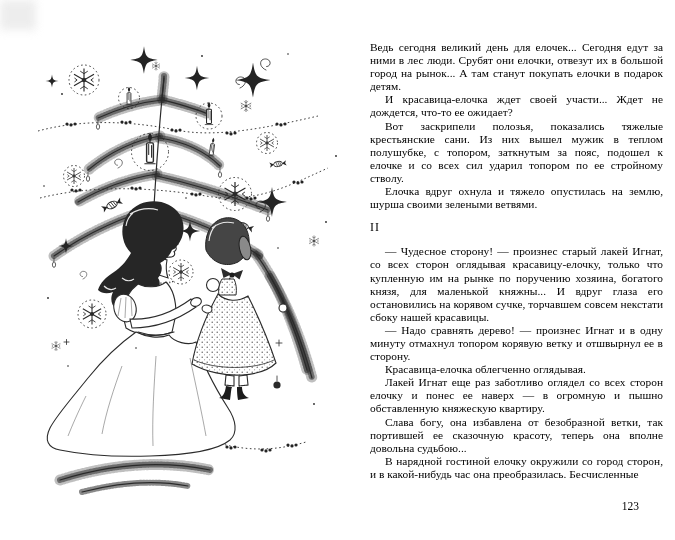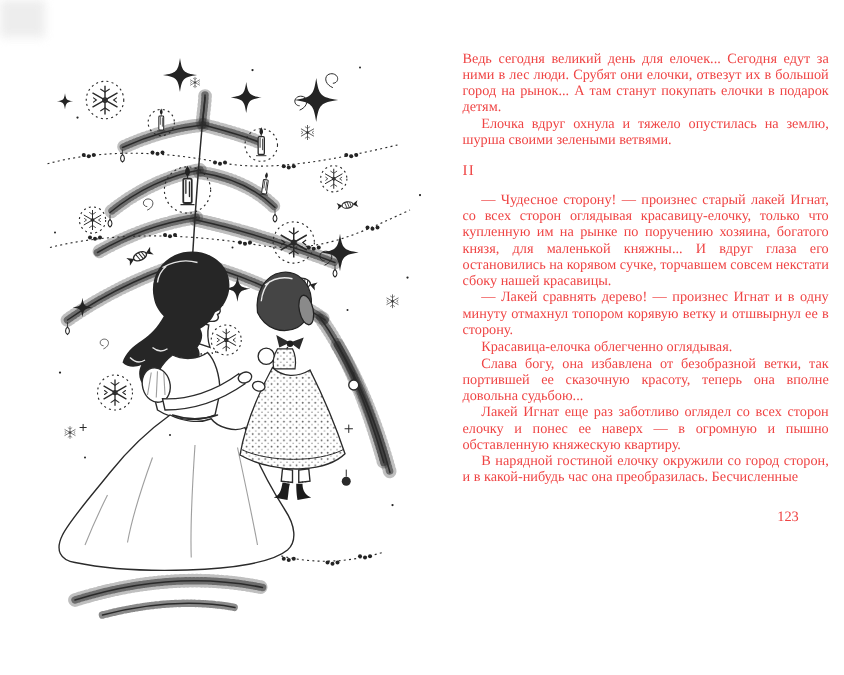--- a/index.html
+++ b/index.html
@@ -1,18 +1,18 @@
 <!DOCTYPE html>
 <html lang="ru"><head>
 <meta charset="utf-8">
 <style>
   html,body{margin:0;padding:0;width:675px;height:540px;overflow:hidden;background:#fff;}
   .spread{
     position:relative;width:675px;height:540px;background:#ffffff;
-    font-family:"Liberation Serif","DejaVu Serif",serif;color:#ef4444;
+    font-family:"Liberation Serif","DejaVu Serif",serif;color:#000000;
   }
   .corner-shade{
     position:absolute;left:0;top:0;width:36px;height:30px;
     background:#e9e9e9;filter:blur(4px);opacity:.8;
   }
   .illustration{position:absolute;left:26px;top:36px;width:325px;height:470px;margin:0;}
   .illustration svg{display:block;width:100%;height:100%;}
 
   .text-column{
     position:absolute;left:370px;top:41px;width:293px;
@@ -306,26 +306,28 @@
         <circle cx="288" cy="368" r=".9"></circle>
           <circle cx="42" cy="330" r=".8"></circle>
           <circle cx="110" cy="312" r=".8"></circle>
         <path class="thin" d="M250,307 h6 M253,304 v6 M38,306 h5 M40.5,303.5 v5"></path>
       </g>
     </svg>
   </figure>
 
   <div class="text-column">
     <p class="noindent">Ведь сегодня великий день для елочек... Сегодня едут за ними в лес люди. Срубят они елочки, отвезут их в большой город на рынок... А там станут покупать елочки в подарок детям.</p>
+    <p>И красавица-елочка ждет своей участи... Ждет не дождется, что-то ее ожидает?</p>
+    <p>Вот заскрипели полозья, показались тяжелые крестьянские сани. Из них вышел мужик в теплом полушубке, с топором, заткнутым за пояс, подошел к елочке и со всех сил ударил топором по ее стройному стволу.</p>
     <p>Елочка вдруг охнула и тяжело опустилась на землю, шурша своими зелеными ветвями.</p>
 
     <div class="section-header">II</div>
 
     <p>— Чудесное сторону! — произнес старый лакей Игнат, со всех сторон оглядывая красавицу-елочку, только что купленную им на рынке по поручению хозяина, богатого князя, для маленькой княжны... И вдруг глаза его остановились на корявом сучке, торчавшем совсем некстати сбоку нашей красавицы.</p>
-    <p>— Лакей сравнять дерево! — произнес Игнат и в одну минуту отмахнул топором корявую ветку и отшвырнул ее в сторону.</p>
+    <p>— Надо сравнять дерево! — произнес Игнат и в одну минуту отмахнул топором корявую ветку и отшвырнул ее в сторону.</p>
     <p>Красавица-елочка облегченно оглядывая.</p>
+    <p>Лакей Игнат еще раз заботливо оглядел со всех сторон елочку и понес ее наверх — в огромную и пышно обставленную княжескую квартиру.</p>
     <p>Слава богу, она избавлена от безобразной ветки, так портившей ее сказочную красоту, теперь она вполне довольна судьбою...</p>
-    <p>Лакей Игнат еще раз заботливо оглядел со всех сторон елочку и понес ее наверх — в огромную и пышно обставленную княжескую квартиру.</p>
     <p>В нарядной гостиной елочку окружили со город сторон, и в какой-нибудь час она преобразилась. Бесчисленные</p>
 
     <div class="page-number">123</div>
   </div>
 </div>
 
 </body></html>

